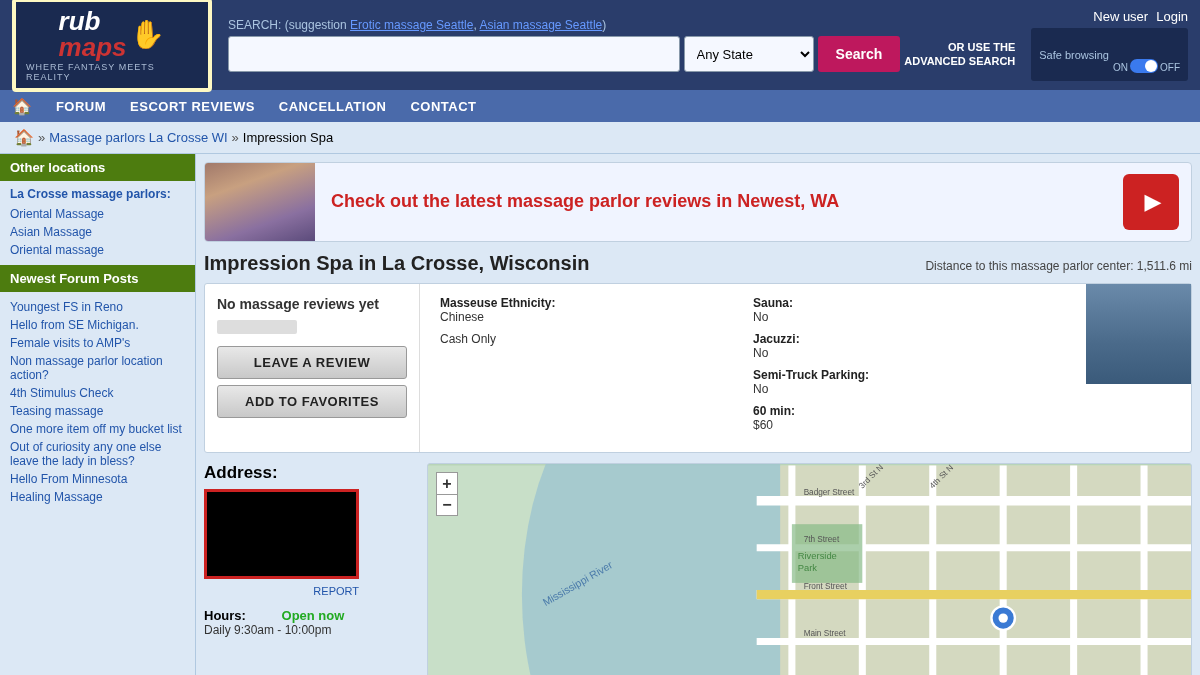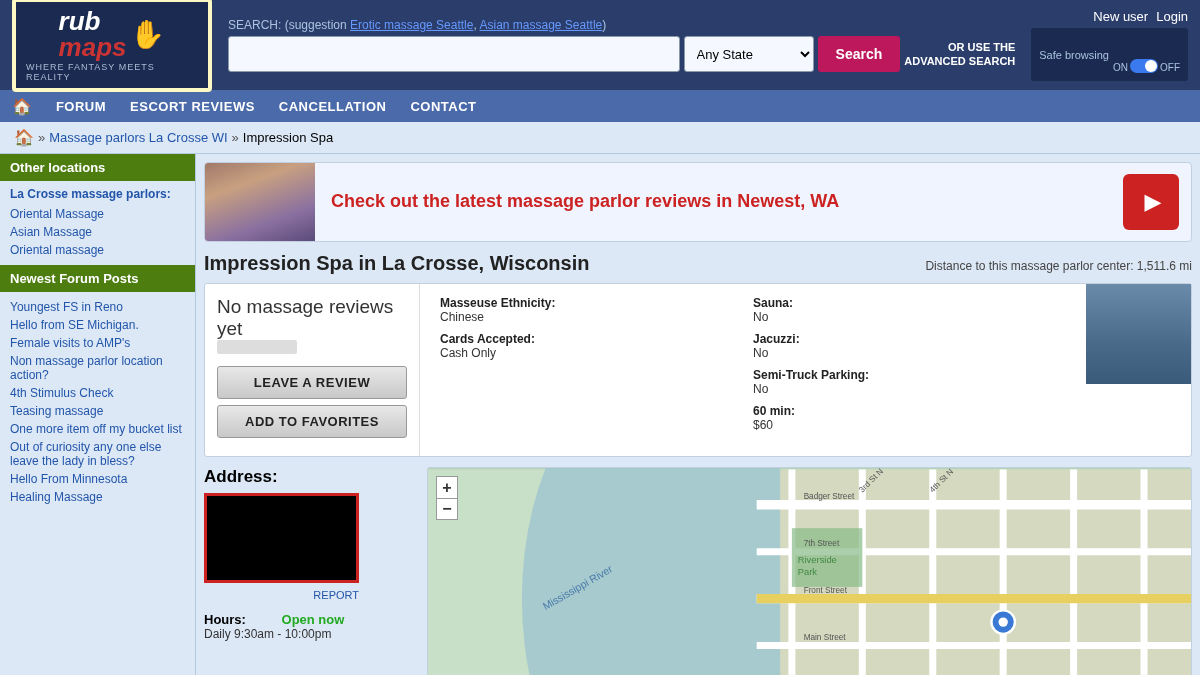--- a/index.html
+++ b/index.html
@@ -65,21 +65,21 @@
     #banner-play::after { content: '▶'; color: white; font-size: 22px; margin-left: 4px; }
 
     
     #parlor-header { display: flex; justify-content: space-between; align-items: baseline; margin-bottom: 8px; }
     #parlor-title { font-size: 20px; font-weight: bold; color: #222; }
     #distance-text { font-size: 12px; color: #444; }
 
     
     #details-panel { display: flex; gap: 8px; background: white; border: 1px solid #c0d0e0; border-radius: 3px; padding: 0; margin-bottom: 10px; }
     #left-panel { width: 215px; padding: 12px; border-right: 1px solid #ddd; flex-shrink: 0; }
-    #no-reviews { font-size: 19px; color: #333; font-weight: normal; }
+    #no-reviews { font-size: 14px; color: #333; font-weight: bold; margin-bottom: 8px; }
     #star-placeholder { width: 80px; height: 14px; background: #ddd; border-radius: 2px; margin-bottom: 12px; }
     .action-btn { display: block; width: 100%; padding: 8px; text-align: center; font-size: 13px; font-weight: bold; color: #222; background: linear-gradient(to bottom, #e8e8e8, #c8c8c8); border: 1px solid #999; border-radius: 3px; cursor: pointer; margin-bottom: 6px; letter-spacing: 0.5px; }
     #mid-panel { flex: 1; padding: 12px; }
     #attrs-col1 { float: left; width: 50%; }
     #attrs-col2 { float: left; width: 50%; }
     .attr-group { margin-bottom: 8px; }
     .attr-label { font-weight: bold; font-size: 12px; color: #222; }
     .attr-value { font-size: 12px; color: #333; }
     #right-panel { width: 105px; flex-shrink: 0; }
     #parlor-photo { width: 105px; height: 100px; background: linear-gradient(135deg, #8a9aaa 0%, #6a7a8a 100%); display: flex; align-items: center; justify-content: center; overflow: hidden; }
@@ -225,21 +225,20 @@
         <button class="action-btn">LEAVE A REVIEW</button>
         <button class="action-btn">ADD TO FAVORITES</button>
       </div>
       <div id="mid-panel">
         <div id="attrs-col1">
           <div class="attr-group">
             <div class="attr-label">Masseuse Ethnicity:</div>
             <div class="attr-value">Chinese</div>
           </div>
           <div class="attr-group">
-            <div class="attr-label">Cards Accepted:</div>
             <div class="attr-value">Cash Only</div>
           </div>
         </div>
         <div id="attrs-col2">
           <div class="attr-group">
             <div class="attr-label">Sauna:</div>
             <div class="attr-value">No</div>
           </div>
           <div class="attr-group">
             <div class="attr-label">Jacuzzi:</div>

